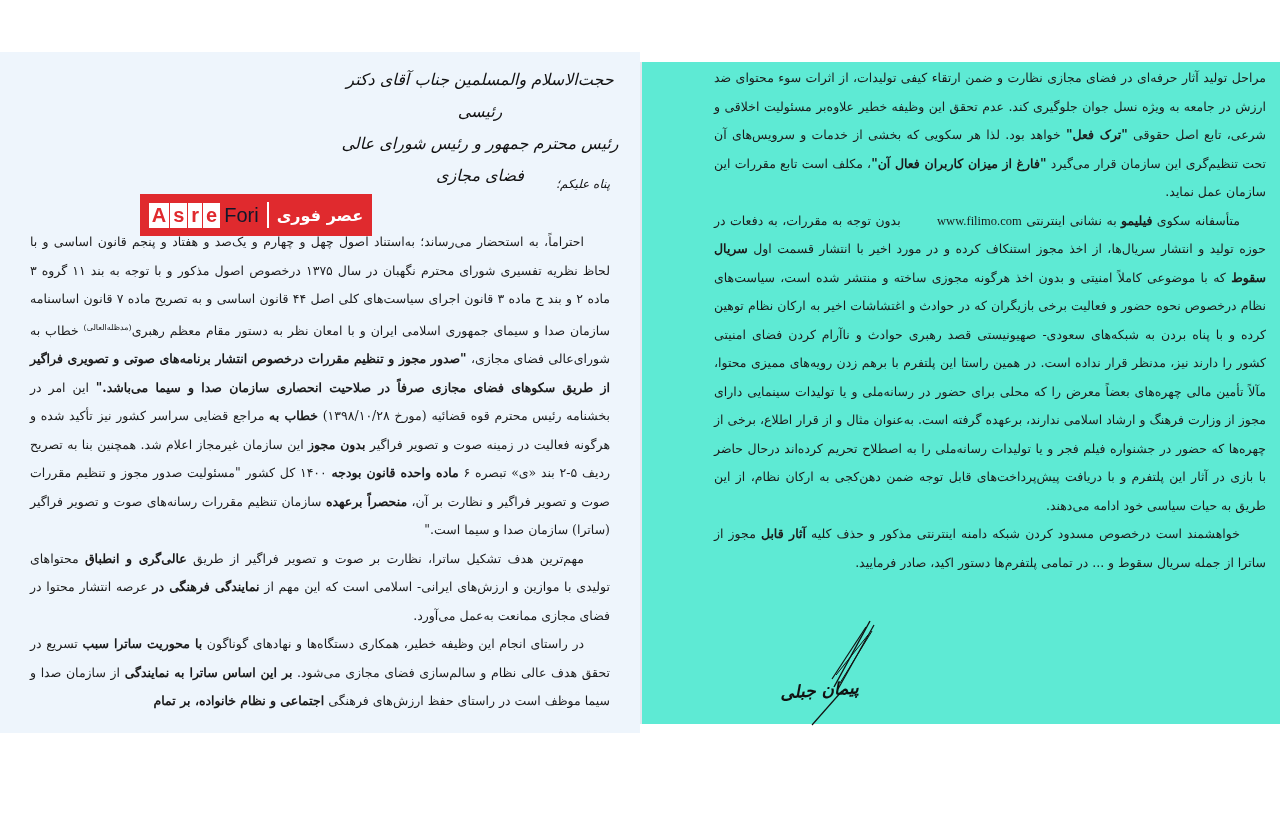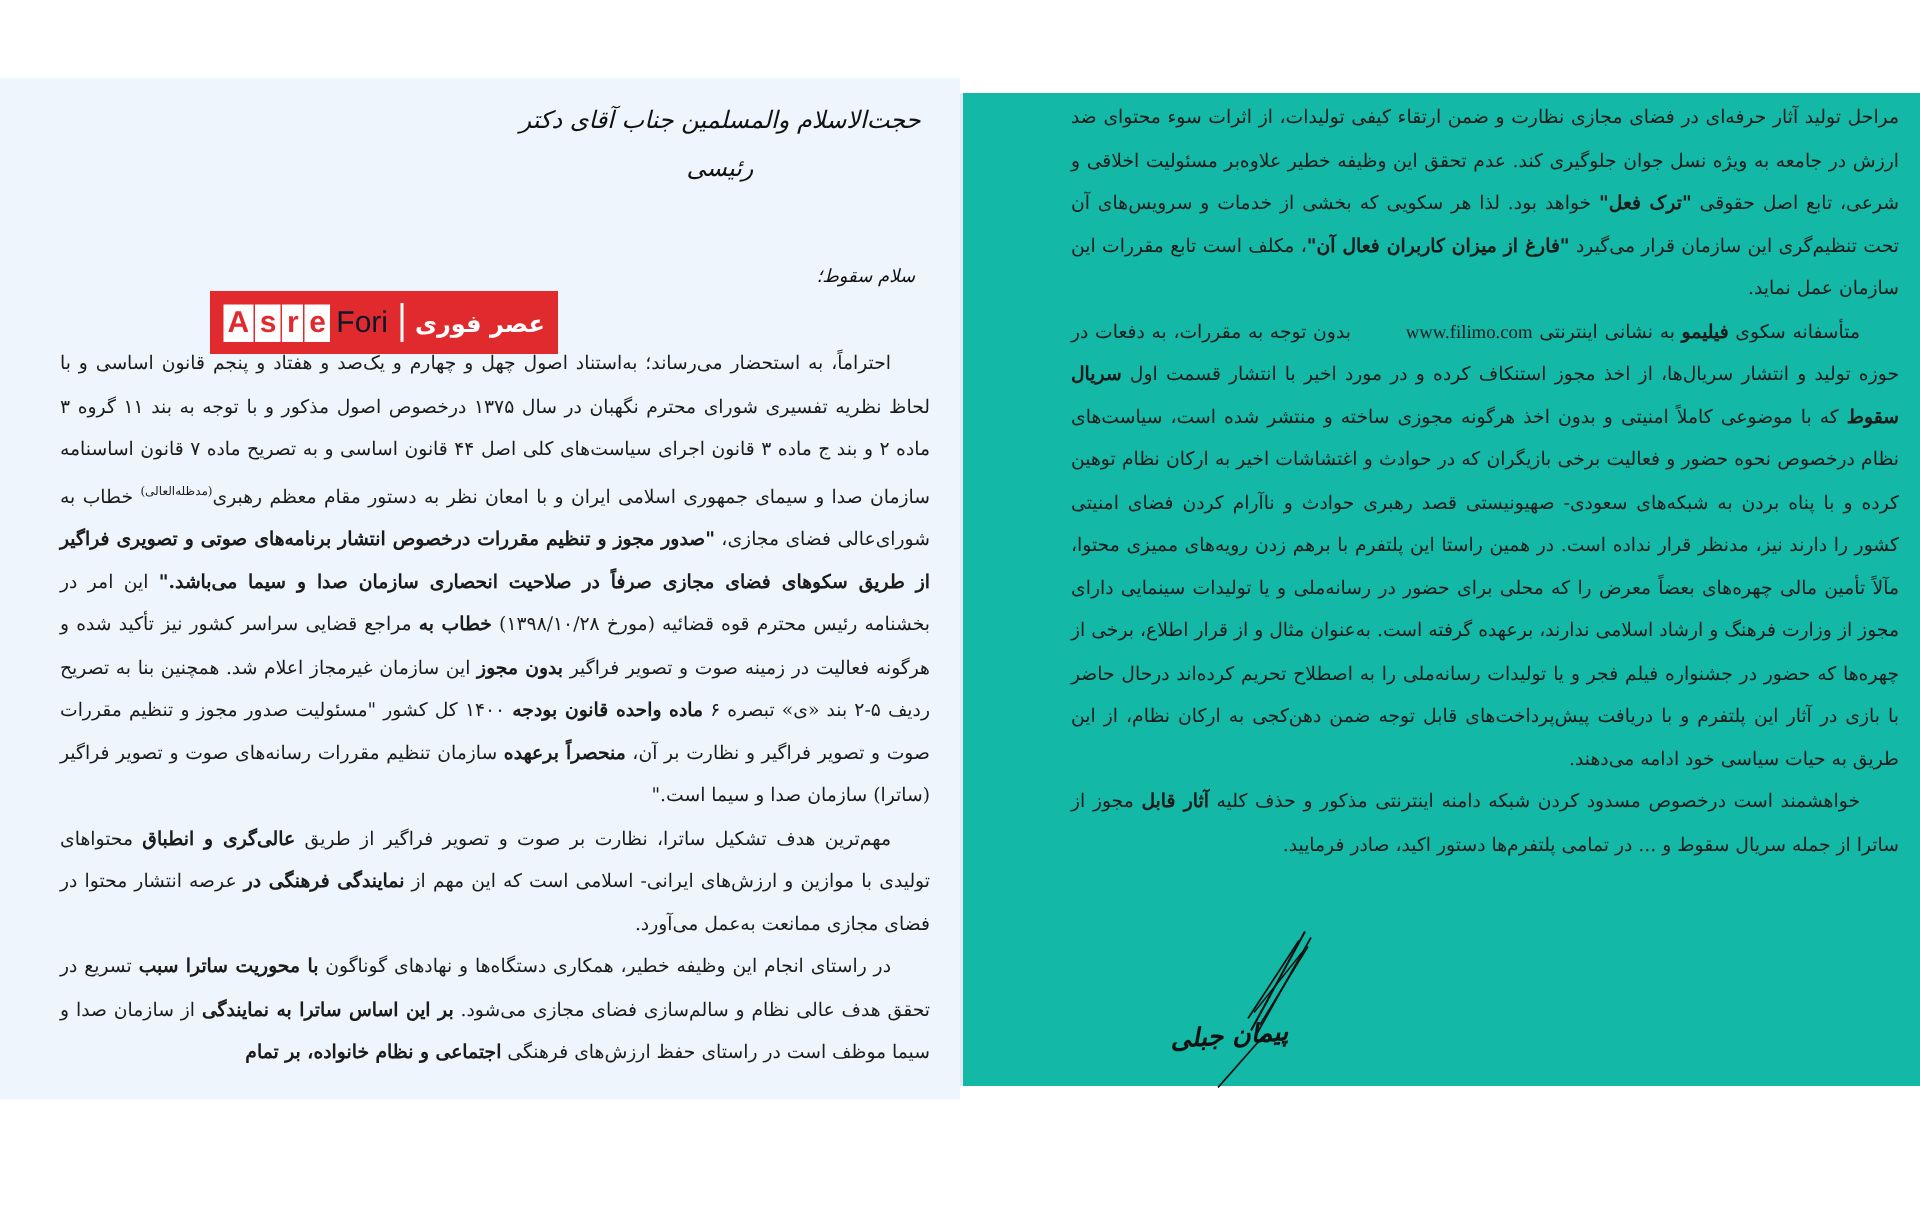--- a/index.html
+++ b/index.html
@@ -10,21 +10,21 @@
   .page {
     position: absolute; box-sizing: border-box; direction: rtl; color: #1b1b1b;
   }
   #page-left {
     left: 0; top: 52px; width: 640px; height: 681px;
     background: #eef5fc;
     padding: 0 30px 0 28px;
   }
   #page-right {
     left: 640px; top: 62px; width: 640px; height: 662px;
-    background: #14b8a6;
+    background: #5eead4;
     padding: 0 22px 0 14px;
     border-left: 2px solid #e3e7ef;
   }
   .salutation {
     position: absolute; text-align: center; font-style: italic; font-size: 16px;
     color: #111; line-height: 32px;
   }
   #salutation-block { top: 12px; left: 330px; width: 300px; }
   .greeting {
     position: absolute; top: 125px; left: 520px; width: 90px; text-align: right;
@@ -43,21 +43,21 @@
   .logo-latin .plain { color: #0f172a; font-weight: normal; margin-left: 3px; }
   .logo-sep { width: 2px; height: 26px; background: #fff; }
   .logo-farsi {
     color: #fff; font-family: "DejaVu Sans", sans-serif; font-weight: bold; font-size: 16px;
     direction: rtl;
   }
   .body-text {
     position: absolute; font-size: 12.5px; line-height: 28.5px; text-align: justify;
     text-align-last: right;
   }
-  #left-body { top: 176px; left: 40px; width: 580px; }
+  #left-body { top: 176px; left: 30px; width: 580px; }
   #right-body { top: 2px; left: 72px; width: 552px; }
   .para { margin: 0; text-indent: 0; }
   .para.indent { text-indent: 26px; }
   .b { font-weight: bold; }
   .sup { font-size: 8px; vertical-align: super; }
   .latin { font-family: "Liberation Serif", serif; direction: ltr; unicode-bidi: embed; margin-left: 32px; }
   .signature {
     position: absolute; left: 130px; top: 555px; width: 110px; height: 110px;
   }
   .signature svg { width: 100%; height: 100%; }
@@ -65,35 +65,36 @@
     position: absolute; left: 138px; top: 618px; font-style: italic; font-size: 17px;
     font-weight: bold; color: #111; transform: rotate(-4deg);
   }
 </style>
 </head>
 <body>
 
 <div class="page" id="page-left">
   <div class="salutation" id="salutation-block">
     <div>حجت‌الاسلام والمسلمین جناب آقای دکتر رئیسی</div>
+    <div>رئیس محترم جمهور و رئیس شورای عالی فضای مجازی</div>
   </div>
 
   <div class="logo">
     <div class="logo-latin">
       <span class="boxed">A</span>
       <span class="boxed">s</span>
       <span class="boxed">r</span>
       <span class="boxed">e</span>
       <span class="plain">Fori</span>
     </div>
     <div class="logo-sep"></div>
     <div class="logo-farsi">عصر فوری</div>
   </div>
 
-  <div class="greeting">سلام سقوط؛</div>
+  <div class="greeting">پناه علیکم؛</div>
 
   <div class="body-text" id="left-body">
       <p class="para indent"><span>احتراماً، به استحضار می‌رساند؛ به‌استناد اصول چهل و چهارم و یک‌صد و هفتاد و پنجم قانون اساسی و با لحاظ نظریه تفسیری شورای محترم نگهبان در سال ۱۳۷۵ درخصوص اصول مذکور و با توجه به بند ۱۱ گروه ۳ ماده ۲ و بند ج ماده ۳ قانون اجرای سیاست‌های کلی اصل ۴۴ قانون اساسی و به تصریح ماده ۷ قانون اساسنامه سازمان صدا و سیمای جمهوری اسلامی ایران و با امعان نظر به دستور مقام معظم رهبری</span><span class="sup">(مدظله‌العالی)</span><span> خطاب به شورای‌عالی فضای مجازی، </span><span class="b">"صدور مجوز و تنظیم مقررات درخصوص انتشار برنامه‌های صوتی و تصویری فراگیر از طریق سکوهای فضای مجازی صرفاً در صلاحیت انحصاری سازمان صدا و سیما می‌باشد."</span><span> این امر در بخشنامه رئیس محترم قوه قضائیه (مورخ ۱۳۹۸/۱۰/۲۸) </span><span class="b">خطاب به</span><span> مراجع قضایی سراسر کشور نیز تأکید شده و هرگونه فعالیت در زمینه صوت و تصویر فراگیر </span><span class="b">بدون مجوز</span><span> این سازمان غیرمجاز اعلام شد. همچنین بنا به تصریح ردیف ۵-۲ بند «ی» تبصره ۶ </span><span class="b">ماده واحده قانون بودجه</span><span> ۱۴۰۰ کل کشور "مسئولیت صدور مجوز و تنظیم مقررات صوت و تصویر فراگیر و نظارت بر آن، </span><span class="b">منحصراً برعهده</span><span> سازمان تنظیم مقررات رسانه‌های صوت و تصویر فراگیر (ساترا) سازمان صدا و سیما است."</span></p>
       <p class="para indent"><span>مهم‌ترین هدف تشکیل ساترا، نظارت بر صوت و تصویر فراگیر از طریق </span><span class="b">عالی‌گری و انطباق</span><span> محتواهای تولیدی با موازین و ارزش‌های ایرانی- اسلامی است که این مهم از </span><span class="b">نمایندگی فرهنگی در</span><span> عرصه انتشار محتوا در فضای مجازی ممانعت به‌عمل می‌آورد.</span></p>
       <p class="para indent"><span>در راستای انجام این وظیفه خطیر، همکاری دستگاه‌ها و نهادهای گوناگون </span><span class="b">با محوریت ساترا سبب</span><span> تسریع در تحقق هدف عالی نظام و سالم‌سازی فضای مجازی می‌شود. </span><span class="b">بر این اساس ساترا به نمایندگی</span><span> از سازمان صدا و سیما موظف است در راستای حفظ ارزش‌های فرهنگی </span><span class="b">اجتماعی و نظام خانواده، بر تمام</span></p>
     </div>
 </div>
 
 <div class="page" id="page-right">
   <div class="body-text" id="right-body">

